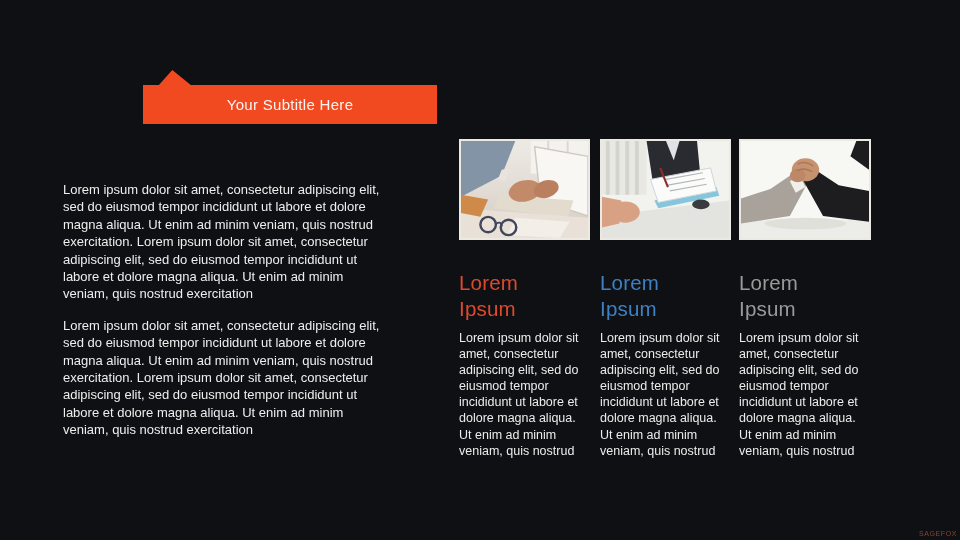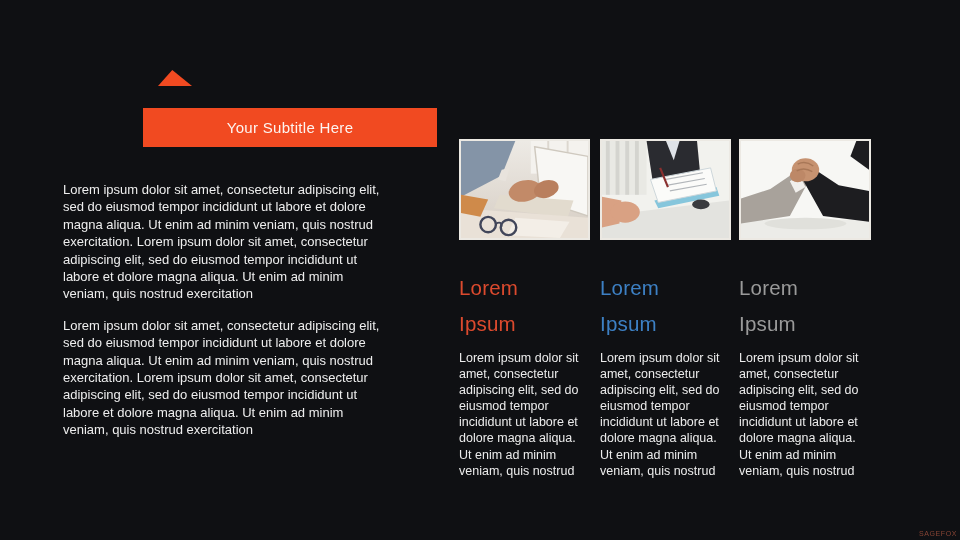--- a/index.html
+++ b/index.html
@@ -17,21 +17,20 @@
     font-size:43px;line-height:1.05;
     color:#f1f1f1;letter-spacing:.5px;
     white-space:nowrap;
   }
 
   
   .callout{
     position:absolute;left:143px;top:85px;
     width:294px;height:39px;
     background:#f14a21;
-    margin-top:23px;
   }
   .callout-pointer{
     position:absolute;left:158px;top:70px;
     width:34px;height:16px;
     background:#f14a21;
     clip-path:polygon(42% 0, 100% 100%, 0 100%);
   }
   .callout-text{
     display:block;text-align:center;
     line-height:39px;font-size:15px;color:#fdf4f0;
@@ -52,21 +51,21 @@
   .col-3{left:739px;width:132px;}
   .photo{
     width:100%;height:101px;
     border:2px solid #ece9e3;
     box-sizing:border-box;
     overflow:hidden;background:#f5f5f2;
   }
   .photo svg{display:block;width:100%;height:100%;}
   .col-heading{
     margin-top:30px;width:95px;
-    font-size:20.5px;line-height:36px;
+    font-size:20.5px;line-height:26px;
     letter-spacing:.2px;
   }
   .col-body{
     margin-top:8px;width:123px;
     color:#ececec;font-size:12.5px;line-height:16.1px;
   }
 
   
   .watermark{
     position:absolute;right:3px;bottom:3px;

